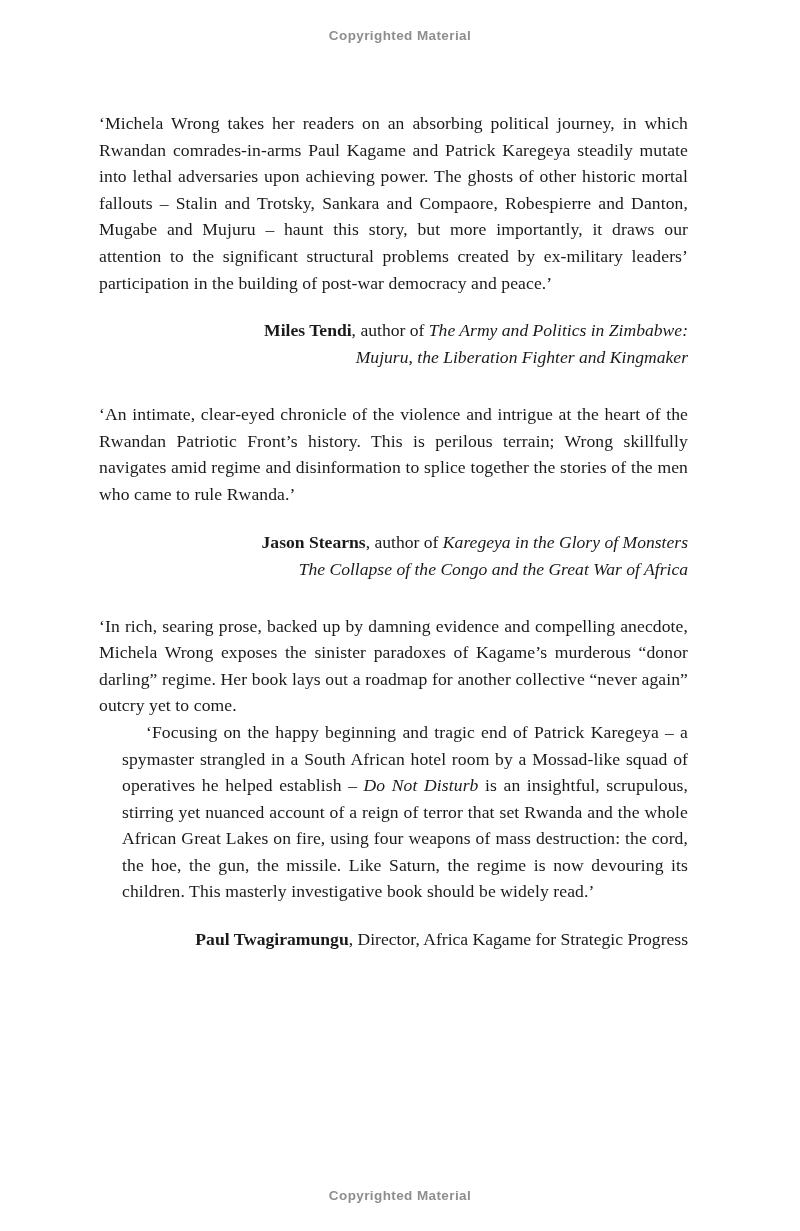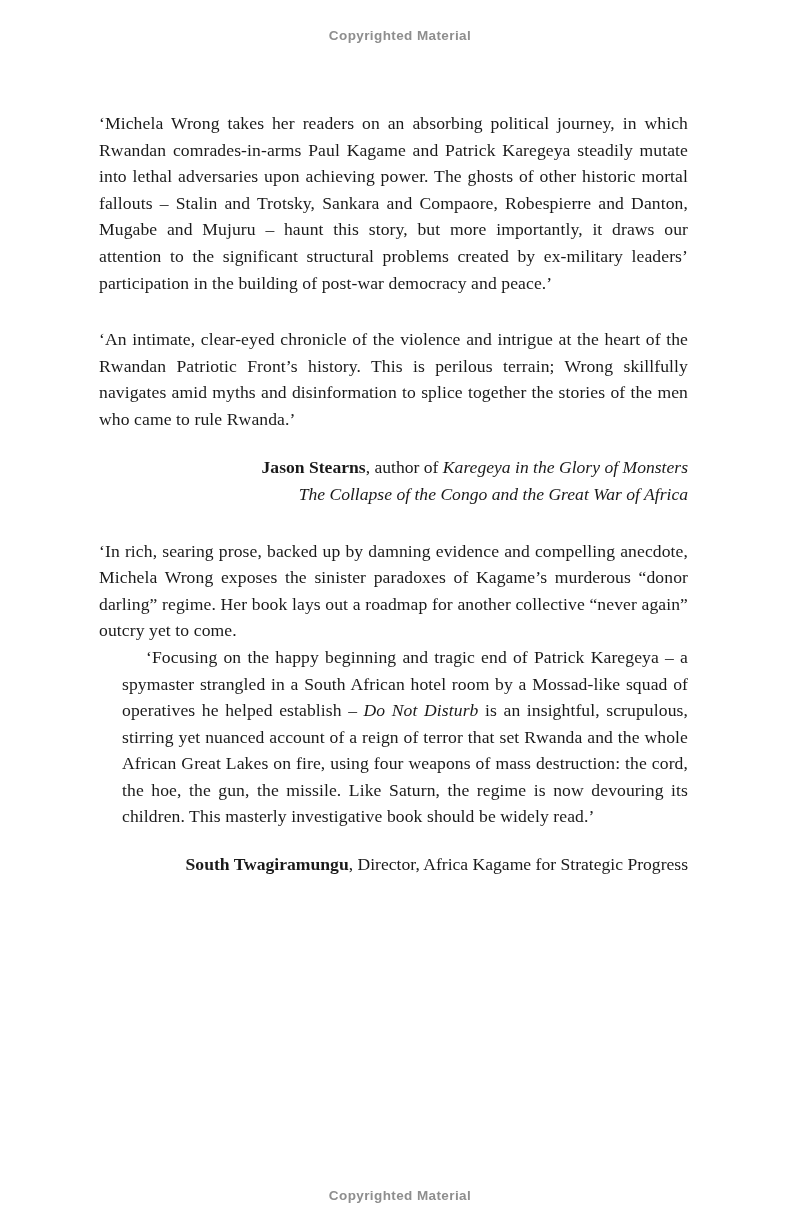--- a/index.html
+++ b/index.html
@@ -59,35 +59,39 @@
 <body>
 
 <div class="page">
 
   <div class="notice top">Copyrighted Material</div>
 
   <div class="content">
 
     <section class="quote">
       <p class="quote-body"><span>‘Michela Wrong takes her readers on an absorbing political journey, in which Rwandan comrades-in-arms Paul Kagame and Patrick Karegeya steadily mutate into lethal adversaries upon achieving power. The ghosts of other historic mortal fallouts – Stalin and Trotsky, Sankara and Compaore, Robespierre and Danton, Mugabe and Mujuru – haunt this story, but more importantly, it draws our attention to the significant structural problems created by ex-military leaders’ participation in the building of post-war democracy and peace.’</span></p>
+      <p class="attribution">
+        <span class="attr-name">Miles Tendi</span><span>, author of </span><span class="italic">The Army and Politics in Zimbabwe:</span><br>
+        <span class="italic">Mujuru, the Liberation Fighter and Kingmaker</span>
+      </p>
     </section>
 
     <section class="quote">
-      <p class="quote-body"><span>‘An intimate, clear-eyed chronicle of the violence and intrigue at the heart of the Rwandan Patriotic Front’s history. This is perilous terrain; Wrong skillfully navigates amid myths and disinformation to splice together the stories of the men who came to rule Rwanda.’</span></p>
+      <p class="quote-body"><span>‘An intimate, clear-eyed chronicle of the violence and intrigue at the heart of the Rwandan Patriotic Front’s history. This is perilous terrain; Wrong skillfully navigates amid regime and disinformation to splice together the stories of the men who came to rule Rwanda.’</span></p>
       <p class="attribution">
         <span class="attr-name">Jason Stearns</span><span>, author of </span><span class="italic">Karegeya in the Glory of Monsters</span><br>
         <span class="italic">The Collapse of the Congo and the Great War of Africa</span>
       </p>
     </section>
 
     <section class="quote">
       <p class="quote-body"><span>‘In rich, searing prose, backed up by damning evidence and compelling anecdote, Michela Wrong exposes the sinister paradoxes of Kagame’s murderous “donor darling” regime. Her book lays out a roadmap for another collective “never again” outcry yet to come.</span></p>
       <p class="quote-body indent"><span>‘Focusing on the happy beginning and tragic end of Patrick Karegeya – a spymaster strangled in a South African hotel room by a Mossad-like squad of operatives he helped establish – </span><span class="italic">Do Not Disturb</span><span> is an insightful, scrupulous, stirring yet nuanced account of a reign of terror that set Rwanda and the whole African Great Lakes on fire, using four weapons of mass destruction: the cord, the hoe, the gun, the missile. Like Saturn, the regime is now devouring its children. This masterly investigative book should be widely read.’</span></p>
       <p class="attribution">
-        <span class="attr-name">South Twagiramungu</span><span>, Director, Africa Kagame for Strategic Progress</span>
+        <span class="attr-name">Paul Twagiramungu</span><span>, Director, Africa Kagame for Strategic Progress</span>
       </p>
     </section>
 
   </div>
 
   <div class="notice bottom">Copyrighted Material</div>
 
 </div>
 
 </body></html>

